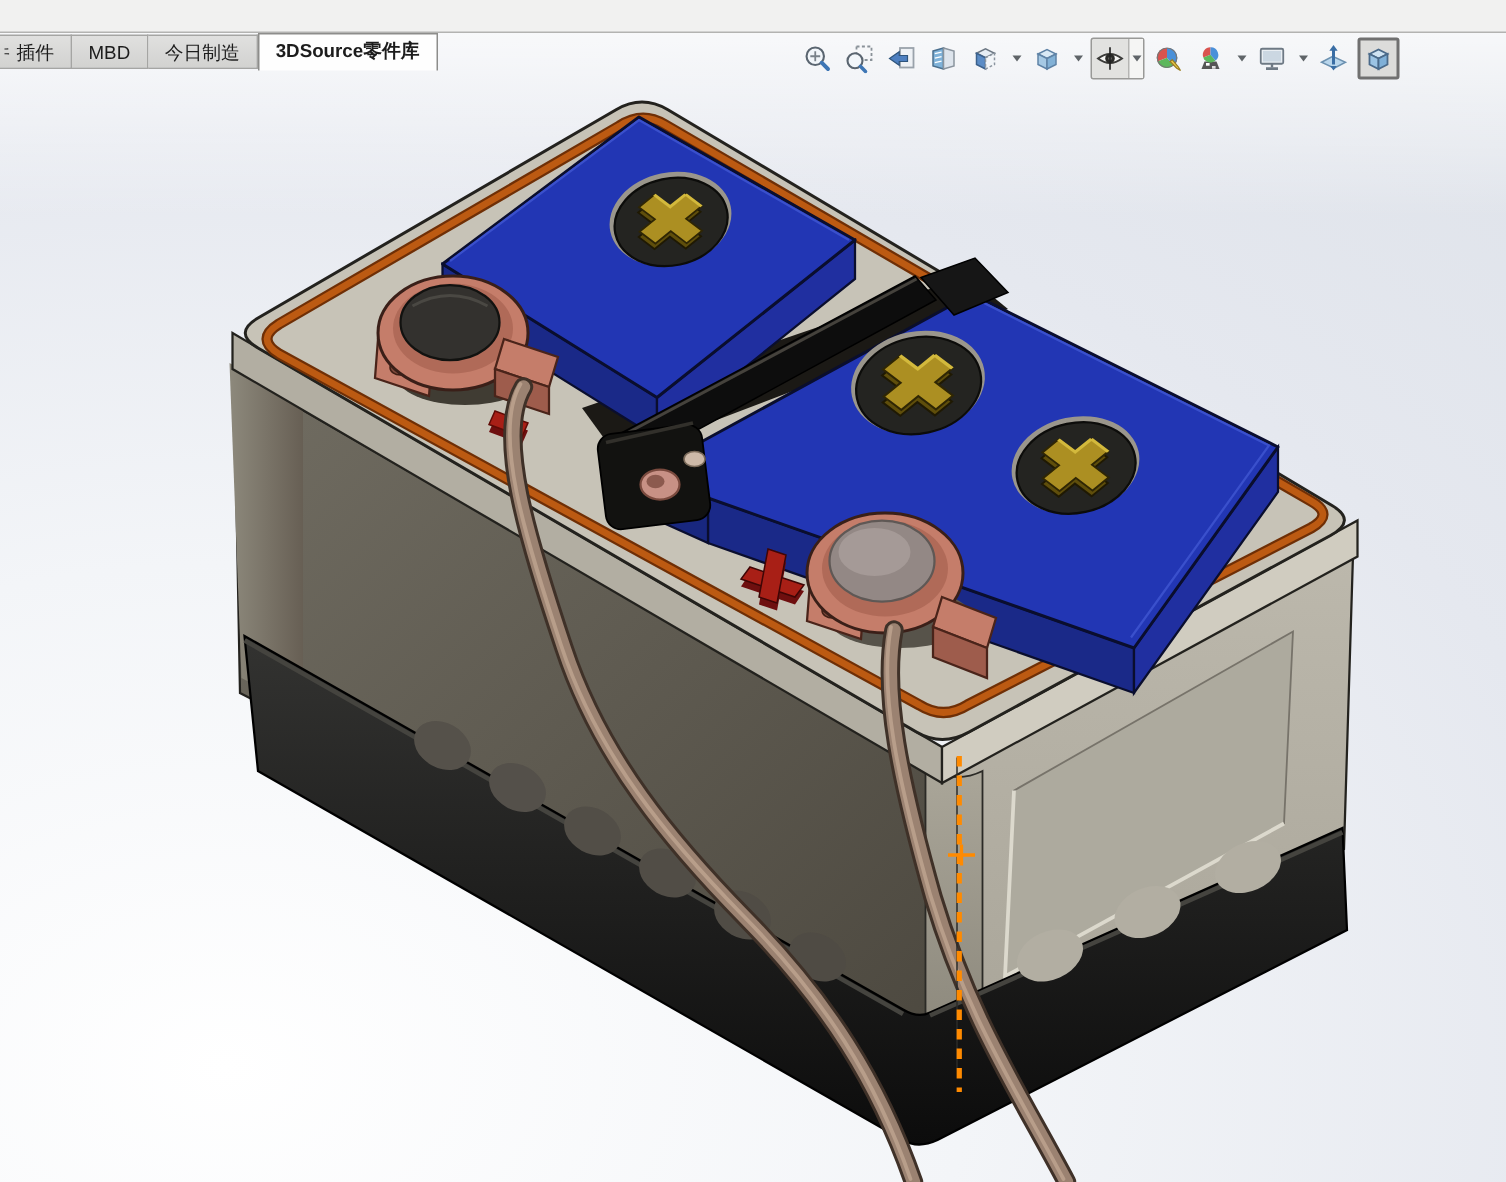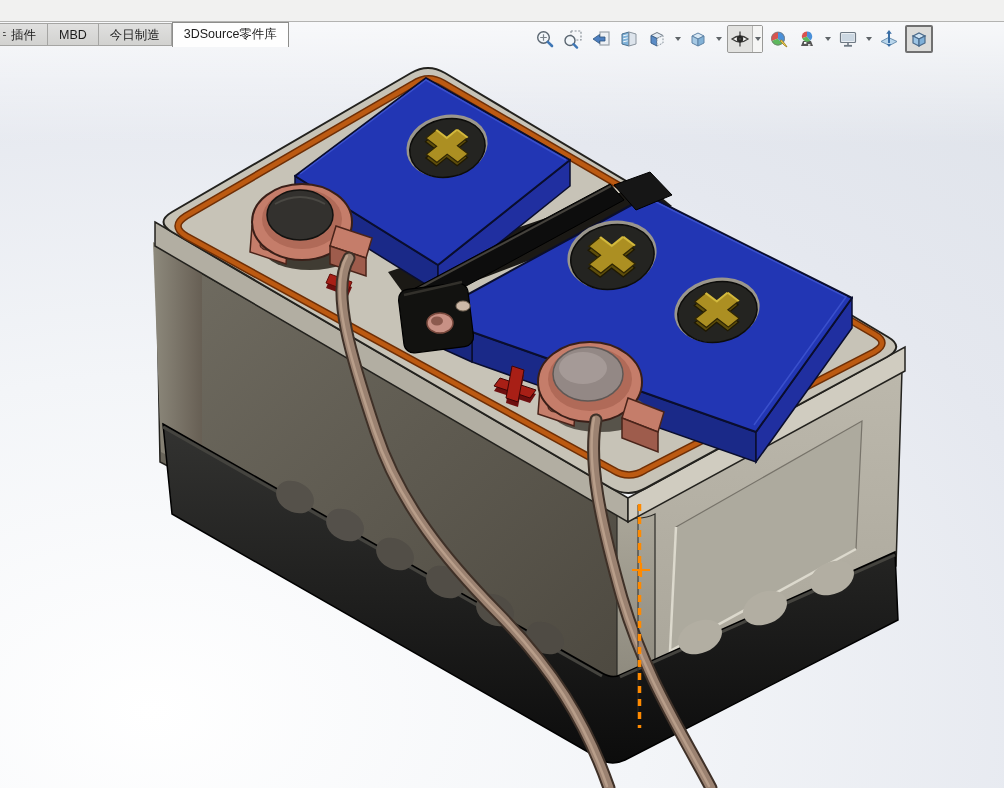--- a/index.html
+++ b/index.html
@@ -26,21 +26,21 @@
     height:23px;line-height:23px;padding:0 11px;font-size:12.5px;color:#1c1c1c;
     background:linear-gradient(#e0e0df,#d2d2d0);
     border:1px solid #a5a5a3;border-left:none;box-sizing:border-box;
     white-space:nowrap;cursor:default;margin-top:1px;border-top:1px solid #a5a5a3;
   }
   .tab.first{padding-left:3px;display:flex;align-items:flex-start;}
   .glyph-sliver{display:inline-block;width:5px;overflow:hidden;margin-right:3px;}
   .glyph-sliver i{font-style:normal;display:inline-block;margin-left:-9px;color:#222;}
   .tab.active{
     background:#fefefe;border:1px solid #8d8d8b;border-bottom:none;
-    height:25px;margin-top:0;position:relative;z-index:41;
+    height:25px;margin-top:0;position:relative;z-index:41;font-weight:bold;
   }
   
   .hud{
     position:absolute;left:533px;top:24px;height:30px;display:flex;align-items:center;
     gap:4px;z-index:35;
   }
   .hbtn{display:flex;align-items:center;justify-content:center;width:24px;height:28px;border-radius:2px;}
   .dd{width:9px;height:28px;display:flex;align-items:center;justify-content:center;}
   .dd::after{content:"";border-left:3.5px solid transparent;border-right:3.5px solid transparent;border-top:4px solid #5f6468;}
   .pressed-group{

